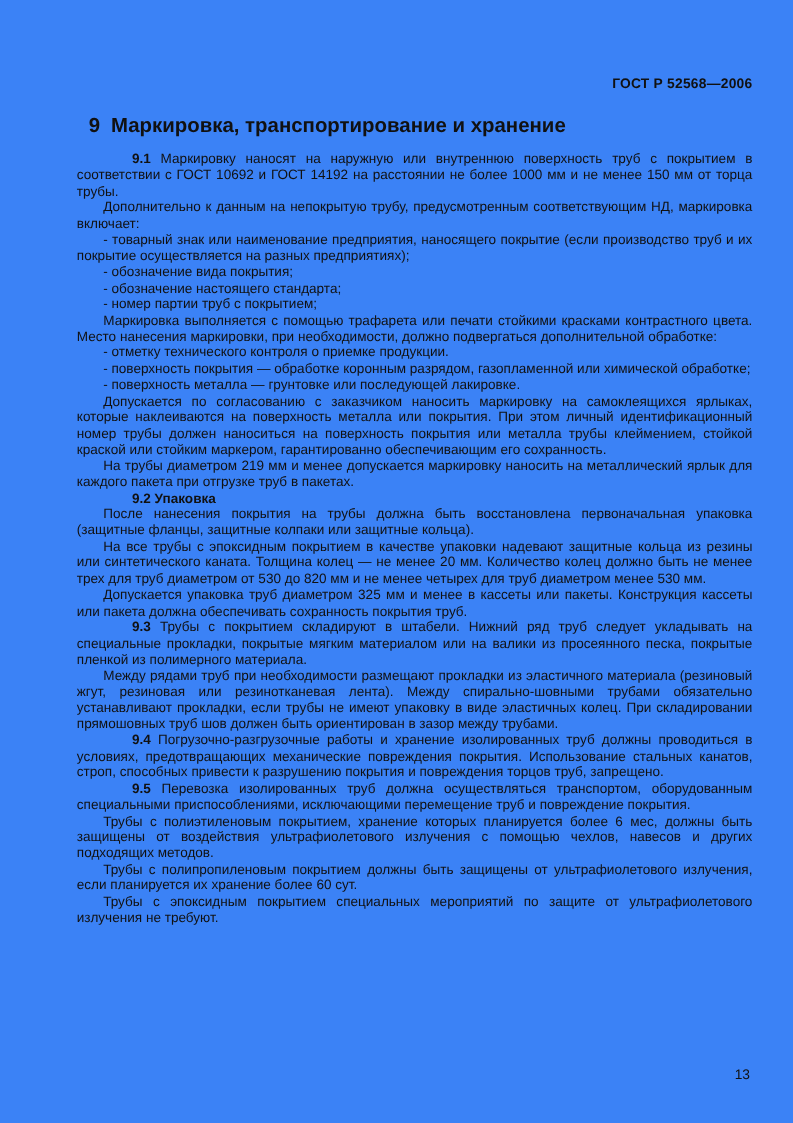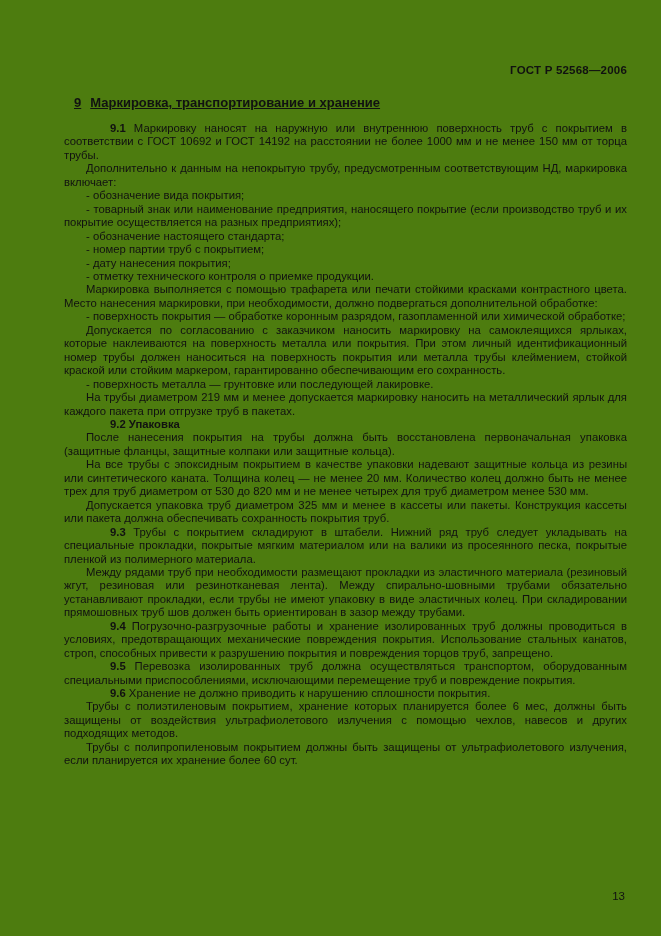--- a/index.html
+++ b/index.html
@@ -2,37 +2,36 @@
 <html><head>
 <meta charset="utf-8">
 <style>
   * { margin: 0; padding: 0; box-sizing: border-box; }
   html, body { background: #ffffff; }
   .page {
     position: relative;
     width: 661px;
     height: 936px;
     margin: 0 auto;
-    background: #4d7c0f;
+    background: #3b82f6;
     color: #111111;
     font-family: "Liberation Sans", sans-serif;
     padding: 64px 34px 0 64px;
     overflow: hidden;
   }
   .doc-header {
     text-align: right;
     font-size: 11.5px;
     font-weight: bold;
     letter-spacing: 0.2px;
   }
   .section-title {
     margin: 19px 0 12px 10px;
-    font-size: 13px;
+    font-size: 17px;
     font-weight: bold;
-    text-decoration: underline;
   }
   .section-title .sec-num { margin-right: 9px; }
   .body-text {
     font-size: 11.3px;
     line-height: 13.45px;
   }
   .para {
     text-align: justify;
     text-indent: 22px;
     font-size: 11.3px;
@@ -59,64 +58,63 @@
   <div class="section-title">
     <span class="sec-num">9</span><span>Маркировка, транспортирование и хранение</span>
   </div>
 
   <div class="body-text">
 
       <p class="para"><b class="num">9.1 </b><span class="txt">Маркировку наносят на наружную или внутреннюю поверхность труб с покрытием в соответствии с ГОСТ 10692 и ГОСТ 14192 на расстоянии не более 1000 мм и не менее 150 мм от торца трубы.</span></p>
 
       <p class="para"><span class="txt">Дополнительно к данным на непокрытую трубу, предусмотренным соответствующим НД, маркировка включает:</span></p>
 
+      <p class="para"><span class="txt">- товарный знак или наименование предприятия, наносящего покрытие (если производство труб и их покрытие осуществляется на разных предприятиях);</span></p>
+
       <p class="para"><span class="txt">- обозначение вида покрытия;</span></p>
-
-      <p class="para"><span class="txt">- товарный знак или наименование предприятия, наносящего покрытие (если производство труб и их покрытие осуществляется на разных предприятиях);</span></p>
 
       <p class="para"><span class="txt">- обозначение настоящего стандарта;</span></p>
 
       <p class="para"><span class="txt">- номер партии труб с покрытием;</span></p>
 
-      <p class="para"><span class="txt">- дату нанесения покрытия;</span></p>
+
+      <p class="para"><span class="txt">Маркировка выполняется с помощью трафарета или печати стойкими красками контрастного цвета. Место нанесения маркировки, при необходимости, должно подвергаться дополнительной обработке:</span></p>
 
       <p class="para"><span class="txt">- отметку технического контроля о приемке продукции.</span></p>
 
-      <p class="para"><span class="txt">Маркировка выполняется с помощью трафарета или печати стойкими красками контрастного цвета. Место нанесения маркировки, при необходимости, должно подвергаться дополнительной обработке:</span></p>
-
       <p class="para"><span class="txt">- поверхность покрытия — обработке коронным разрядом, газопламенной или химической обработке;</span></p>
 
+      <p class="para"><span class="txt">- поверхность металла — грунтовке или последующей лакировке.</span></p>
+
       <p class="para"><span class="txt">Допускается по согласованию с заказчиком наносить маркировку на самоклеящихся ярлыках, которые наклеиваются на поверхность металла или покрытия. При этом личный идентификационный номер трубы должен наноситься на поверхность покрытия или металла трубы клеймением, стойкой краской или стойким маркером, гарантированно обеспечивающим его сохранность.</span></p>
-
-      <p class="para"><span class="txt">- поверхность металла — грунтовке или последующей лакировке.</span></p>
 
       <p class="para"><span class="txt">На трубы диаметром 219 мм и менее допускается маркировку наносить на металлический ярлык для каждого пакета при отгрузке труб в пакетах.</span></p>
 
       <p class="para bold"><b class="num">9.2 </b><span class="txt">Упаковка</span></p>
 
       <p class="para"><span class="txt">После нанесения покрытия на трубы должна быть восстановлена первоначальная упаковка (защитные фланцы, защитные колпаки или защитные кольца).</span></p>
 
       <p class="para"><span class="txt">На все трубы с эпоксидным покрытием в качестве упаковки надевают защитные кольца из резины или синтетического каната. Толщина колец — не менее 20 мм. Количество колец должно быть не менее трех для труб диаметром от 530 до 820 мм и не менее четырех для труб диаметром менее 530 мм.</span></p>
 
       <p class="para"><span class="txt">Допускается упаковка труб диаметром 325 мм и менее в кассеты или пакеты. Конструкция кассеты или пакета должна обеспечивать сохранность покрытия труб.</span></p>
 
 
       <p class="para"><b class="num">9.3 </b><span class="txt">Трубы с покрытием складируют в штабели. Нижний ряд труб следует укладывать на специальные прокладки, покрытые мягким материалом или на валики из просеянного песка, покрытые пленкой из полимерного материала.</span></p>
 
       <p class="para"><span class="txt">Между рядами труб при необходимости размещают прокладки из эластичного материала (резиновый жгут, резиновая или резинотканевая лента). Между спирально-шовными трубами обязательно устанавливают прокладки, если трубы не имеют упаковку в виде эластичных колец. При складировании прямошовных труб шов должен быть ориентирован в зазор между трубами.</span></p>
 
       <p class="para"><b class="num">9.4 </b><span class="txt">Погрузочно-разгрузочные работы и хранение изолированных труб должны проводиться в условиях, предотвращающих механические повреждения покрытия. Использование стальных канатов, строп, способных привести к разрушению покрытия и повреждения торцов труб, запрещено.</span></p>
 
       <p class="para"><b class="num">9.5 </b><span class="txt">Перевозка изолированных труб должна осуществляться транспортом, оборудованным специальными приспособлениями, исключающими перемещение труб и повреждение покрытия.</span></p>
 
-      <p class="para"><b class="num">9.6 </b><span class="txt">Хранение не должно приводить к нарушению сплошности покрытия.</span></p>
 
       <p class="para"><span class="txt">Трубы с полиэтиленовым покрытием, хранение которых планируется более 6 мес, должны быть защищены от воздействия ультрафиолетового излучения с помощью чехлов, навесов и других подходящих методов.</span></p>
 
       <p class="para"><span class="txt">Трубы с полипропиленовым покрытием должны быть защищены от ультрафиолетового излучения, если планируется их хранение более 60 сут.</span></p>
 
+      <p class="para"><span class="txt">Трубы с эпоксидным покрытием специальных мероприятий по защите от ультрафиолетового излучения не требуют.</span></p>
     </div>
 
   <div class="footer">
     <span class="page-num">13</span>
   </div>
 
 </div>
 
 </body></html>

